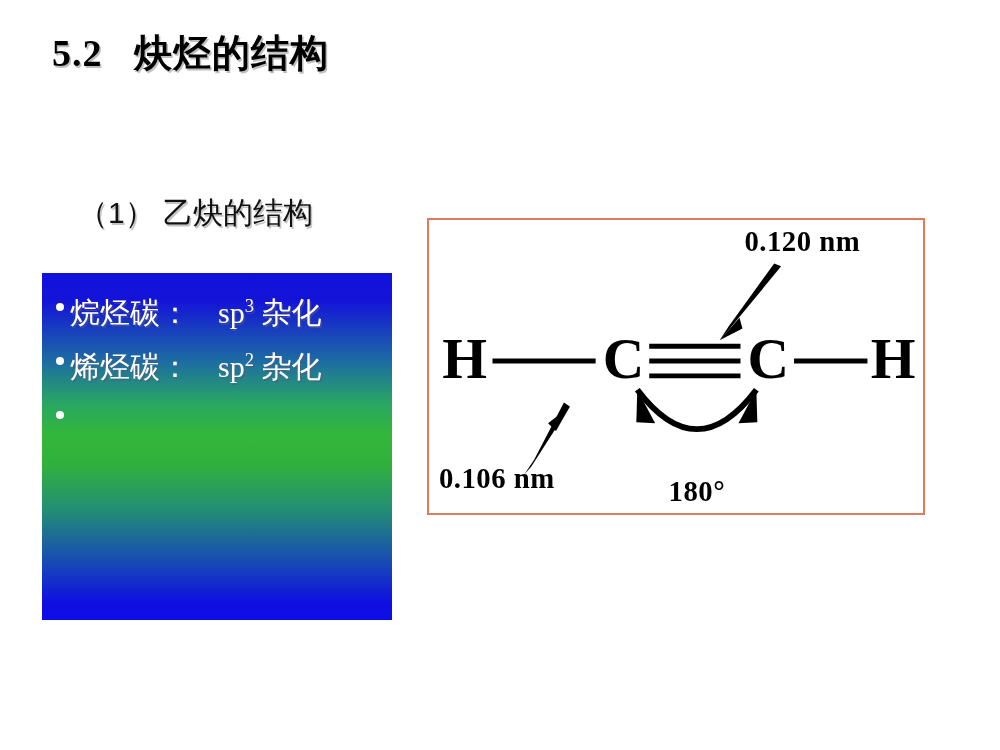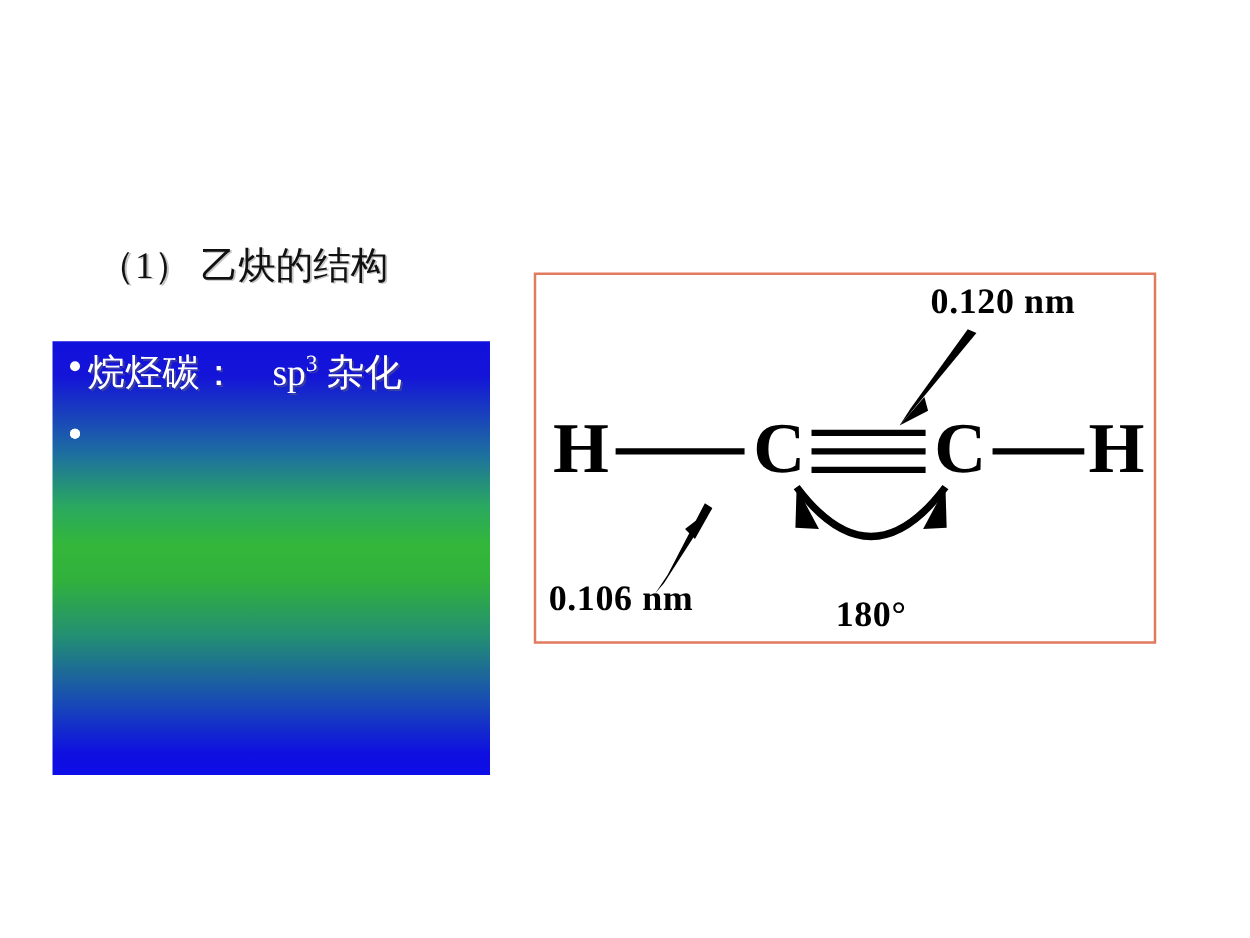--- a/index.html
+++ b/index.html
@@ -35,21 +35,21 @@
     white-space: pre;
     text-shadow: 1.5px 1.5px 0 #bfbfbf;
   }
 
   
   #sub-heading {
     position: absolute;
     left: 78px;
     top: 192px;
     width: 255px;
-    font-family: Liberation Serif, serif;
+    font-family: Liberation Sans, sans-serif;
     font-size: 30px;
     line-height: 42px;
     color: #111111;
     text-shadow: 1.5px 1.5px 0 #c4c4c4;
   }
 
   
   #bullet-box {
     position: absolute;
     left: 42px;
@@ -75,21 +75,21 @@
     display: block;
     position: relative;
     color: #ffffff;
     font-family: "Liberation Serif", "DejaVu Serif", serif;
     font-size: 30px;
     line-height: 40px;
     padding-left: 16px;
     margin-bottom: 14px;
     text-shadow: 1.5px 1.5px 0 rgba(90,90,120,0.55);
   }
-  .bullet-row:first-child { margin-top: 0; }
+  .bullet-row:first-child { margin-top: 14px; }
   .bullet-dot {
     position: absolute;
     left: 2px;
     top: 10px;
     width: 8px;
     height: 8px;
     background: #ffffff;
     border-radius: 50%;
   }
   .bullet-text { display: inline; }
@@ -133,32 +133,34 @@
     font-size: 29px;
     fill: #000000;
     letter-spacing: 0.5px;
   }
 </style>
 </head>
 <body>
 
 <div id="slide">
 
+  <div id="slide-title">5.2   炔烃的结构</div>
 
   <div id="sub-heading">（1）  乙炔的结构</div>
 
   <div id="bullet-box">
 
     <div class="bullet-row">
       <span class="bullet-dot"></span>
       <span class="bullet-text"><span>烷烃碳：</span><span class="gap"></span><span class="sp">sp</span><sup>3</sup>&nbsp;<span>杂化</span></span>
     </div>
 
     <div class="bullet-row">
       <span class="bullet-dot"></span>
+      <span class="bullet-text"><span>烯烃碳：</span><span class="gap"></span><span class="sp">sp</span><sup>2</sup>&nbsp;<span>杂化</span></span>
     </div>
 
     <div class="bullet-row">
       <span class="bullet-dot"></span>
     </div>
 
   </div>
 
   <div id="diagram-panel">
     <svg id="diagram-svg" viewBox="0 0 498 297" preserveAspectRatio="none">

